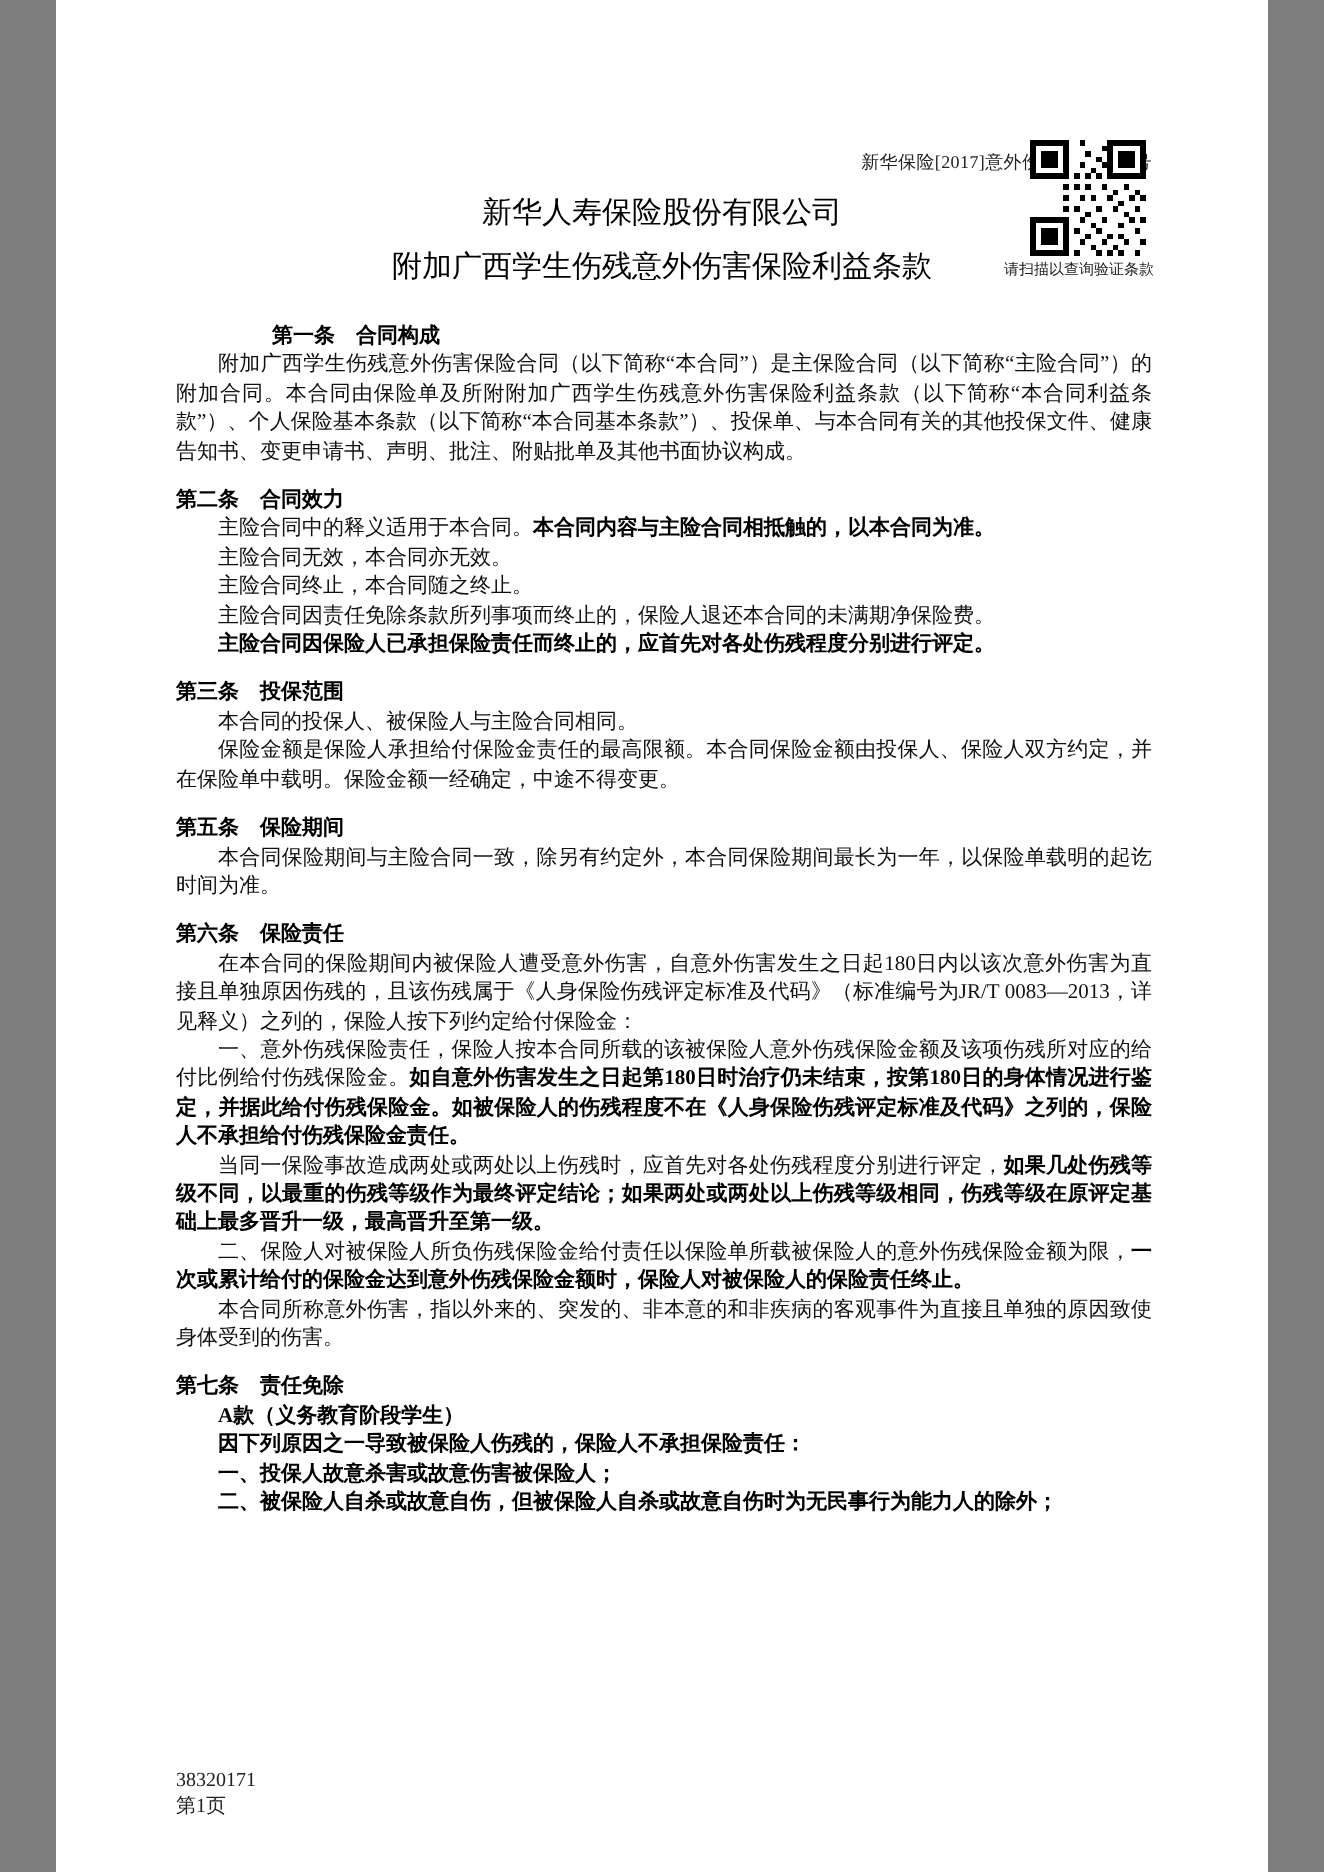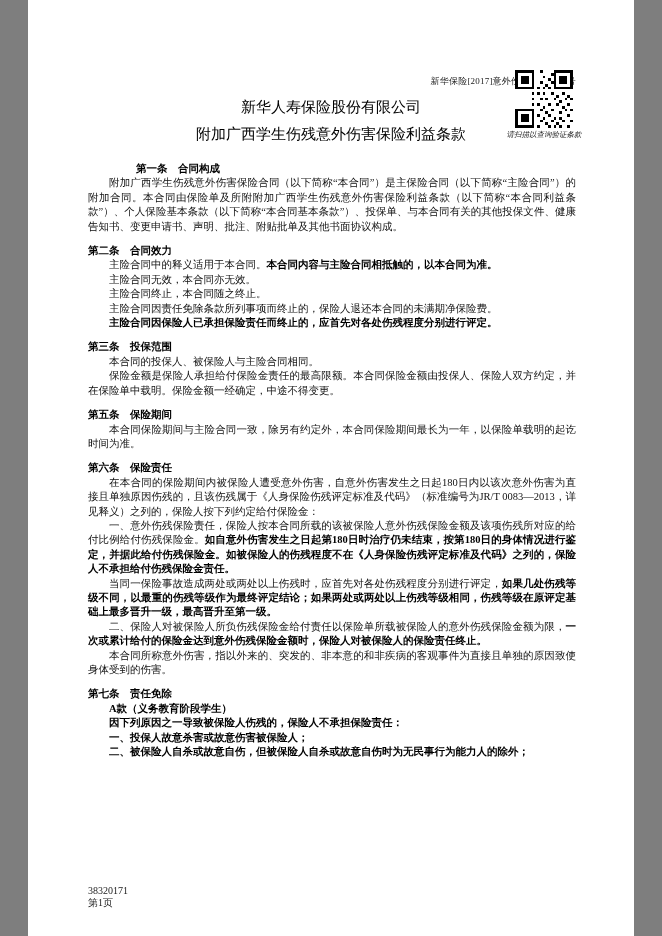--- a/index.html
+++ b/index.html
@@ -32,22 +32,21 @@
     font-size: 9px;
     color: #222222;
     letter-spacing: 0.2px;
     margin-top: 47px;
   }
   .qr-block {
     position: absolute;
     top: 70px;
     right: 48px;
     width: 84px;
-    text-align: center;
-    font-style: italic;
+    text-align: left;
   }
   .qr {
     width: 58px;
     height: 58px;
     display: block;
     margin: 0 auto;
     background: #fff;
   }
   .qr-caption {
     font-size: 7.5px;

